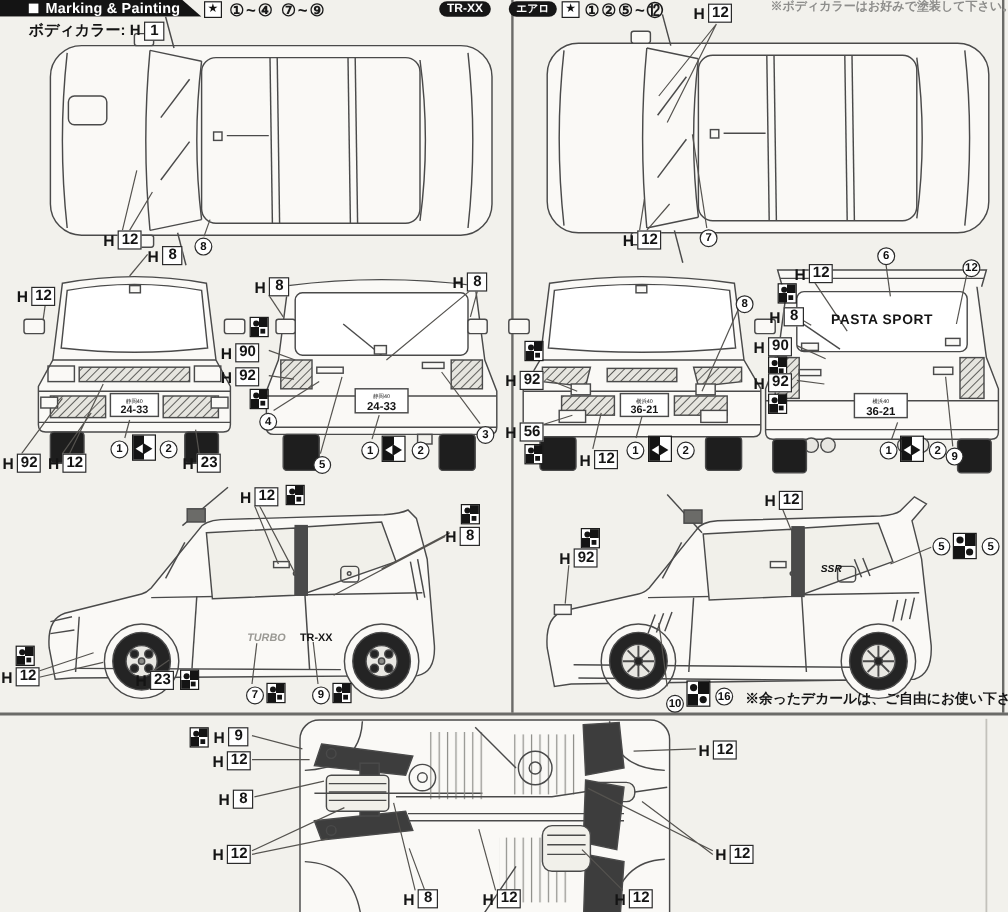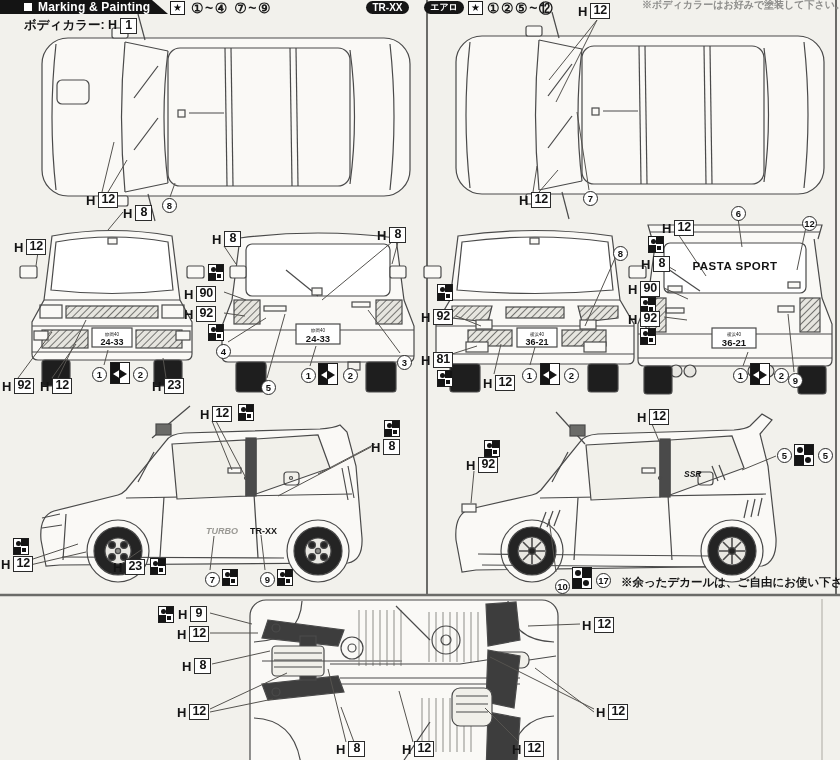--- a/index.html
+++ b/index.html
@@ -465,21 +465,21 @@
     </span>
 <span class="circ" style="left:583px;top:191px">7</span>
 <span class="circ" style="left:613px;top:246px">8</span>
 <span class="swatch" style="left:437px;top:284px"></span>
 <span class="hl" style="left:421px;top:309px">
       <span>H</span>
       <span class="bx">92</span>
     </span>
 <span class="hl" style="left:421px;top:352px">
       <span>H</span>
-      <span class="bx">81</span>
+      <span class="bx">56</span>
     </span>
 <span class="swatch" style="left:437px;top:370px"></span>
 <span class="hl" style="left:483px;top:375px">
       <span>H</span>
       <span class="bx">12</span>
     </span>
 <span class="circ" style="left:522px;top:368px">1</span>
 <span class="dicon" style="left:540px;top:363px"></span>
 <span class="circ" style="left:564px;top:368px">2</span>
 
@@ -516,21 +516,21 @@
 <span class="swatch" style="left:484px;top:440px"></span>
 <span class="hl" style="left:466px;top:457px">
       <span>H</span>
       <span class="bx">92</span>
     </span>
 <span class="circ" style="left:777px;top:448px">5</span>
 <span class="swatch lg" style="left:794px;top:444px"></span>
 <span class="circ" style="left:818px;top:448px">5</span>
 <span class="circ" style="left:555px;top:579px">10</span>
 <span class="swatch lg" style="left:572px;top:567px"></span>
-<span class="circ" style="left:596px;top:573px">17</span>
+<span class="circ" style="left:596px;top:573px">16</span>
 <span class="note2" style="left:621px;top:575px">※余ったデカールは、ご自由にお使い下さい。</span>
 
 <span class="swatch" style="left:158px;top:606px"></span>
 <span class="hl" style="left:178px;top:606px">
       <span>H</span>
       <span class="bx">9</span>
     </span>
 <span class="hl" style="left:177px;top:626px">
       <span>H</span>
       <span class="bx">12</span>

